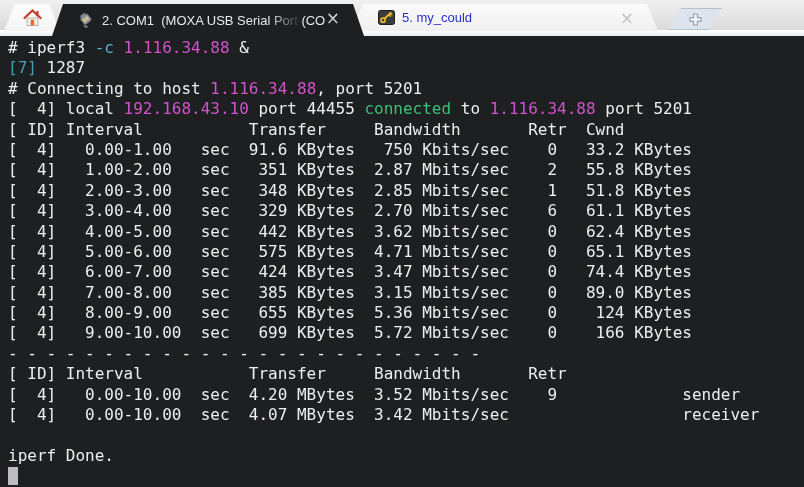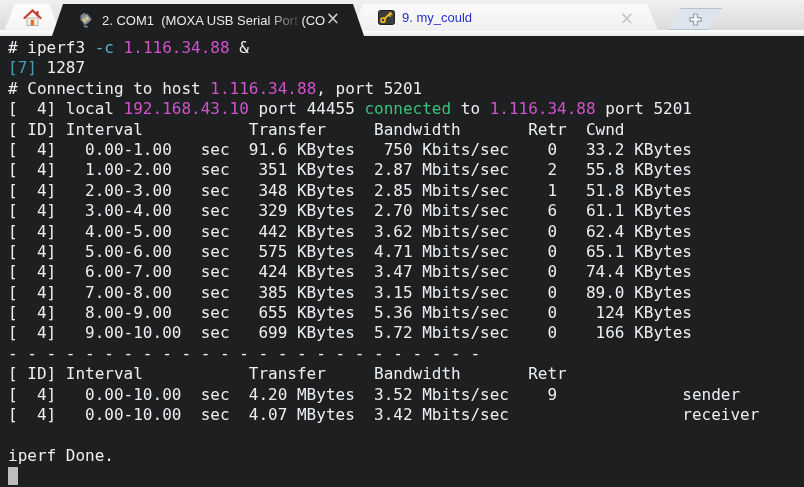--- a/index.html
+++ b/index.html
@@ -106,21 +106,21 @@
       <div class="tab-shape"></div>
       <div class="tab-content">
         <span class="tab-icon">
           <svg width="17" height="15" viewBox="0 0 17 15">
             <rect x="0.5" y="0.5" width="16" height="14" rx="2" fill="#3a3c3e" stroke="#1d1e1f"></rect>
             <circle cx="5" cy="10.2" r="2.1" fill="none" stroke="#f2c21f" stroke-width="1.5"></circle>
             <path d="M6.6 8.6 L12.6 2.8" stroke="#f2c21f" stroke-width="1.8" stroke-linecap="round"></path>
             <path d="M10.6 4.8 L12.2 6.3 M12.2 3.2 L13.8 4.7" stroke="#f2c21f" stroke-width="1.5" stroke-linecap="round"></path>
           </svg>
         </span>
-        <span class="tab-label">9. my_could</span>
+        <span class="tab-label">5. my_could</span>
       </div>
       <span class="tab-close">×</span>
     </div>
 
     <div class="newtab">
       <span style="display:flex;">
         <svg width="13" height="13" viewBox="0 0 13 13">
           <path d="M4.6 1 h3.8 v3.6 h3.6 v3.8 h-3.6 v3.6 h-3.8 v-3.6 h-3.6 v-3.8 h3.6 z" fill="#f3f6fa" stroke="#99a2ad" stroke-width="1.2"></path>
         </svg>
       </span>

